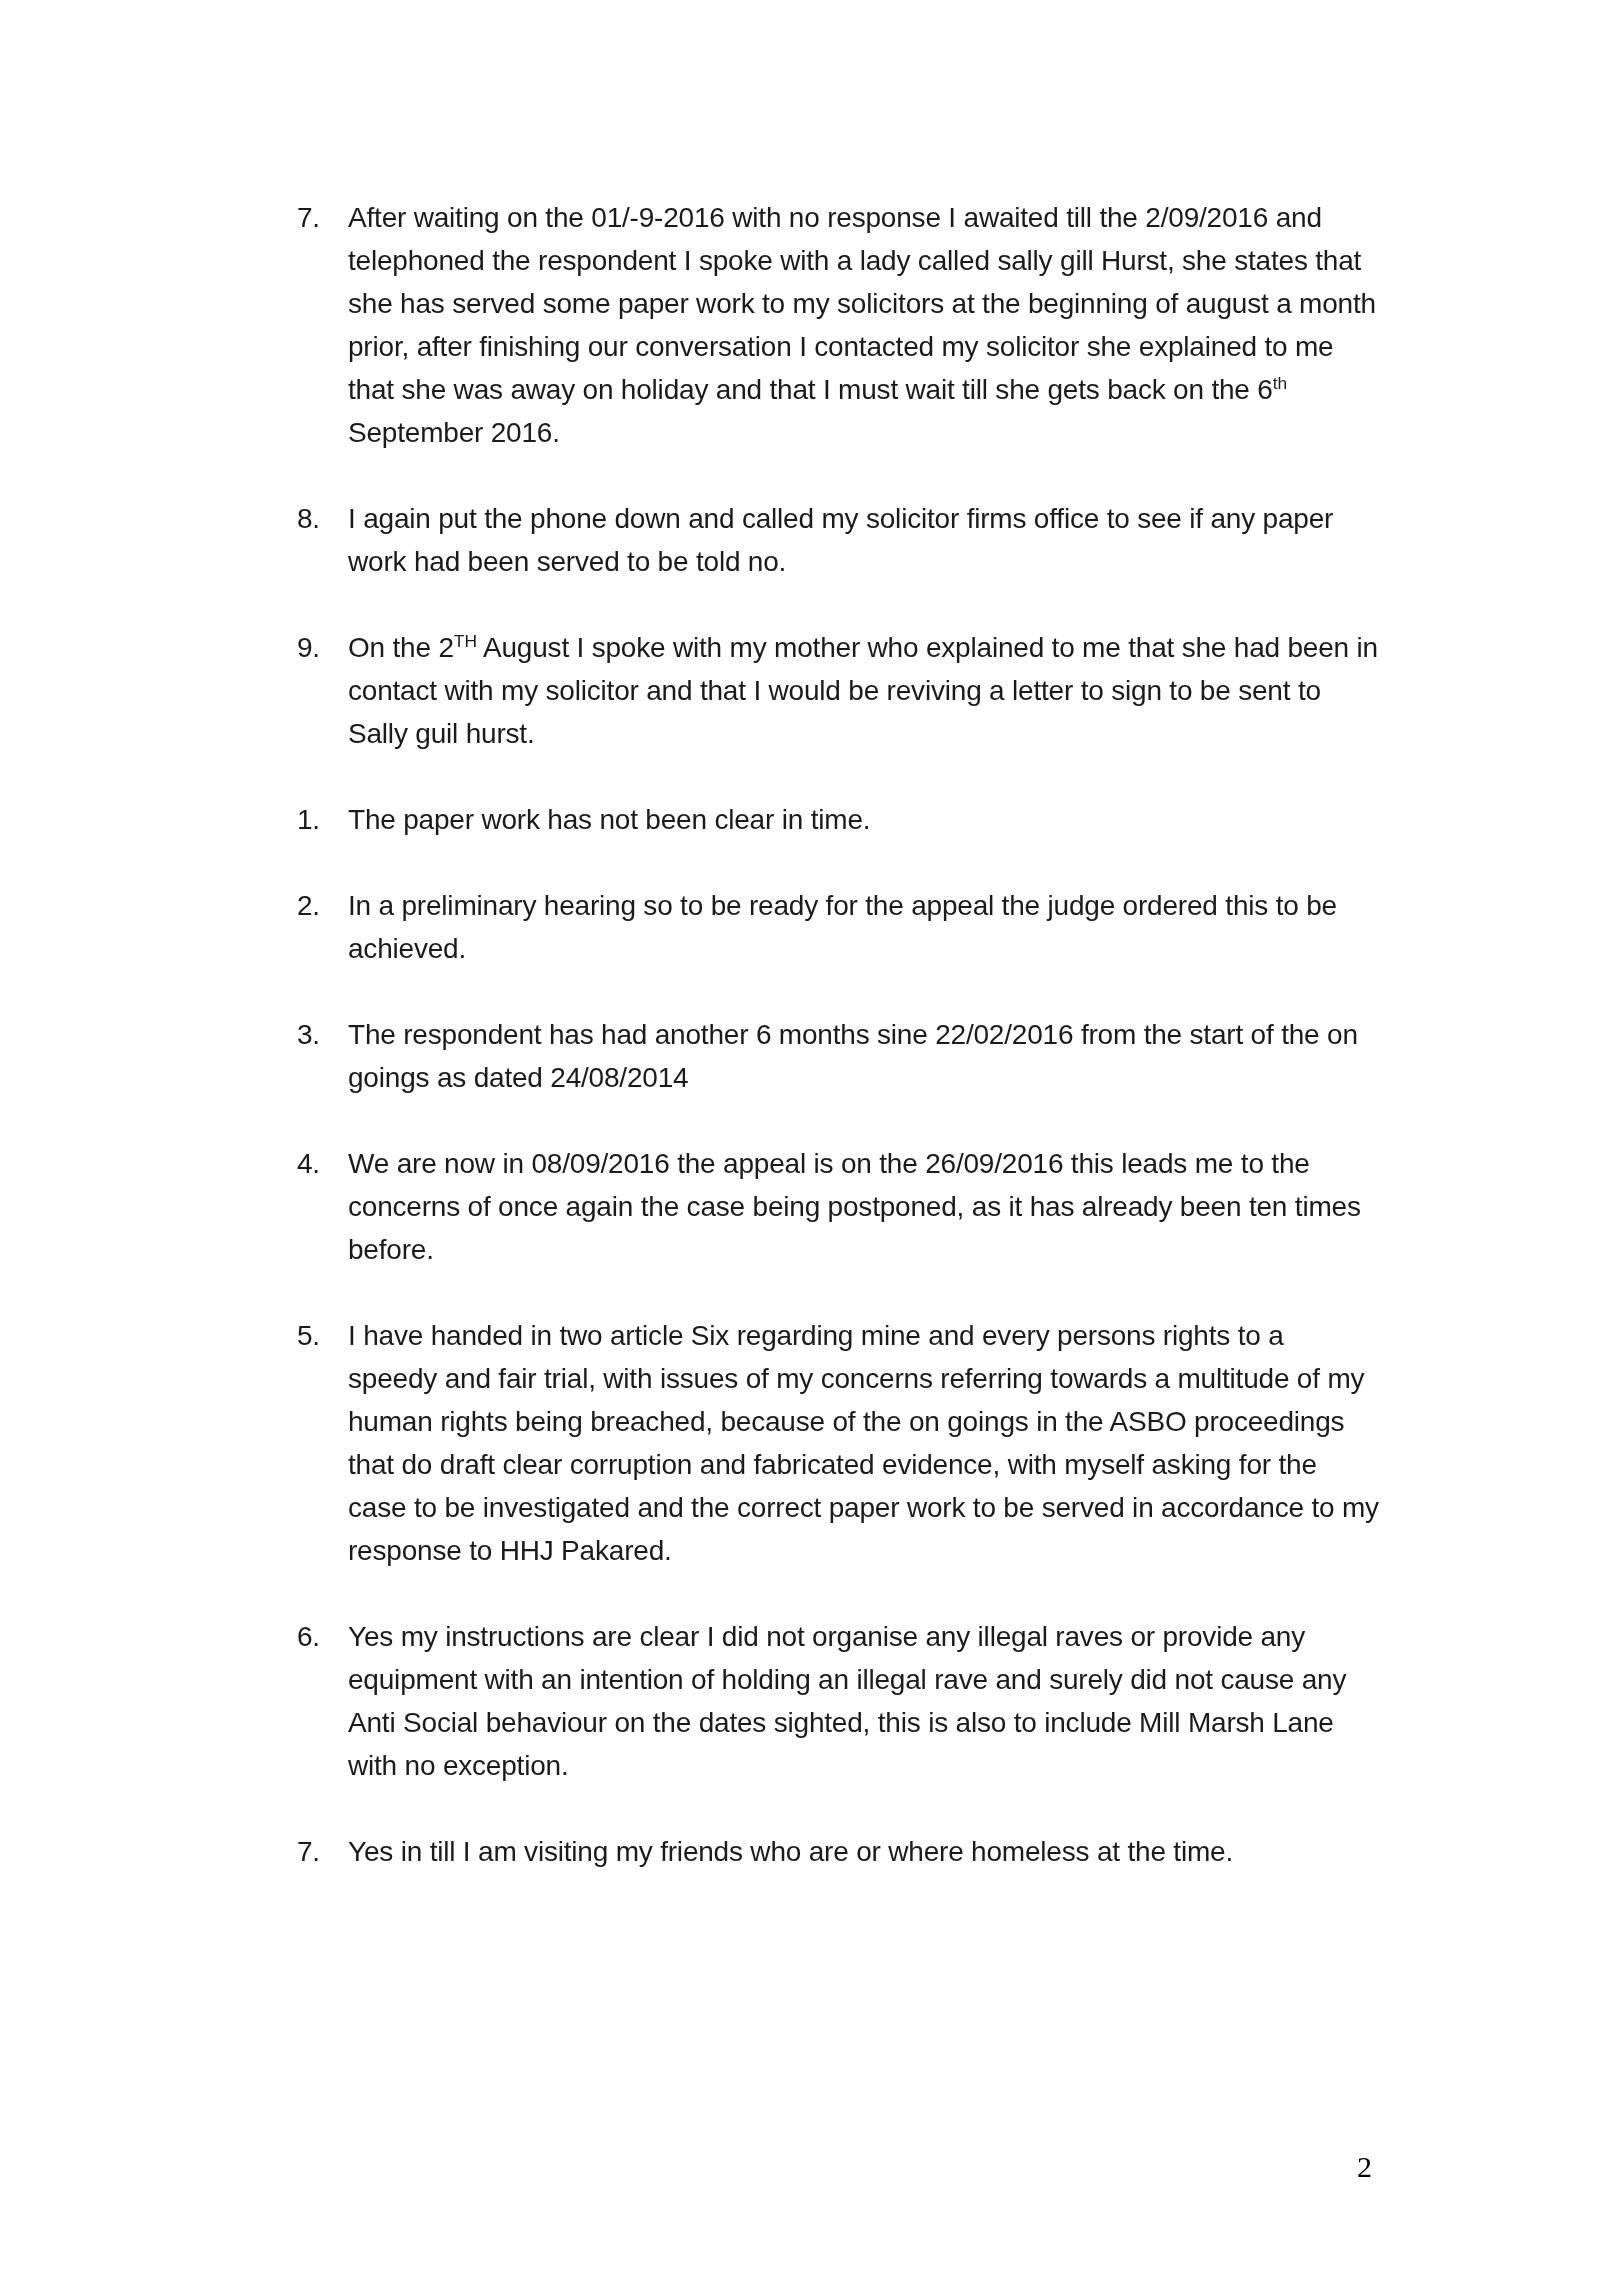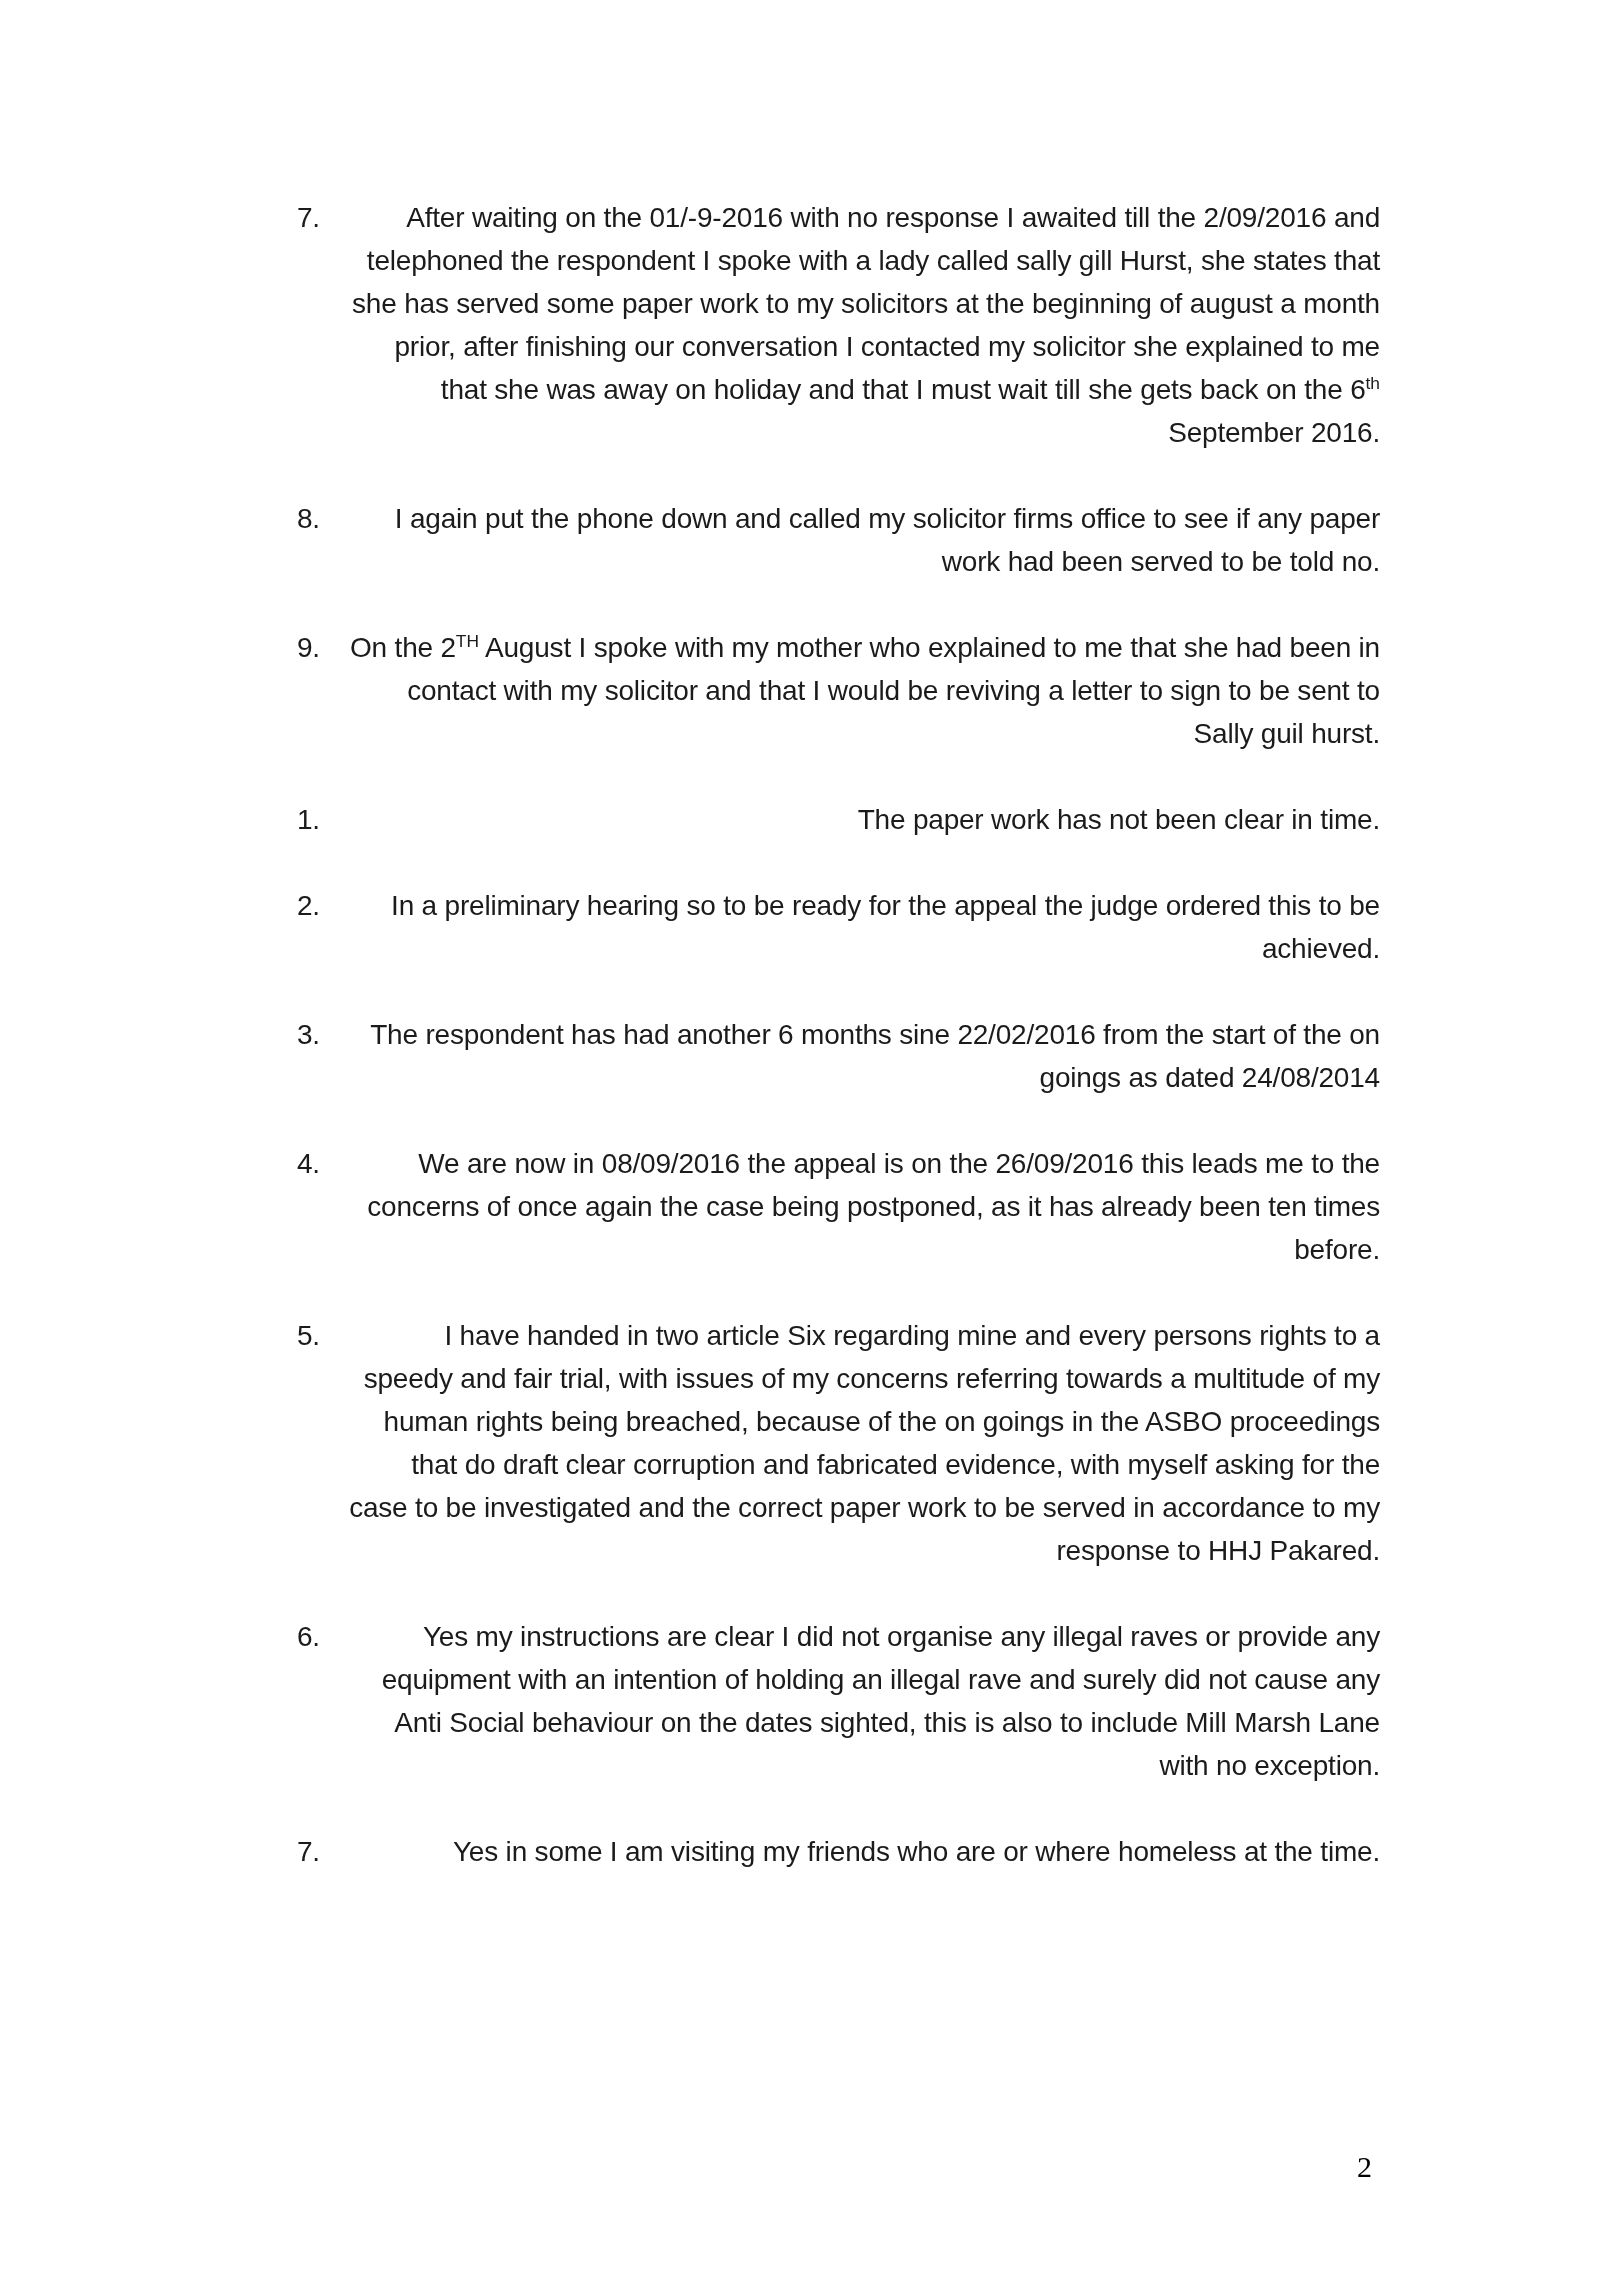--- a/index.html
+++ b/index.html
@@ -31,21 +31,20 @@
   .li {
     display: flex;
     align-items: flex-start;
   }
   .num {
     flex: 0 0 51px;
     width: 51px;
   }
   .txt {
     flex: 1 1 auto;
-    text-align: right;
   }
   sup.ord {
     font-size: 0.62em;
     line-height: 0;
     vertical-align: super;
     letter-spacing: 0;
   }
   .page-number {
     position: absolute;
     left: 1357px;
@@ -103,20 +102,20 @@
       <span class="txt"><span>I have handed in two article Six regarding mine and every persons rights to a speedy and fair trial, with issues of my concerns referring towards a multitude of my human rights being breached, because of the on goings in the ASBO proceedings that do draft clear corruption and fabricated evidence, with myself asking for the case to be investigated and the correct paper work to be served in accordance to my response to HHJ Pakared.</span><sup class="ord"></sup><span></span></span>
     </div>
 
     <div class="block li">
       <span class="num">6.</span>
       <span class="txt"><span>Yes my instructions are clear I did not organise any illegal raves or provide any equipment with an intention of holding an illegal rave and surely did not cause any Anti Social behaviour on the dates sighted, this is also to include Mill Marsh Lane with no exception.</span><sup class="ord"></sup><span></span></span>
     </div>
 
     <div class="block li">
       <span class="num">7.</span>
-      <span class="txt"><span>Yes in some I am visiting my friends who are or where homeless at the time.</span><sup class="ord"></sup><span></span></span>
+      <span class="txt"><span>Yes in till I am visiting my friends who are or where homeless at the time.</span><sup class="ord"></sup><span></span></span>
     </div>
 
   </div>
 
   <div class="page-number">2</div>
 </div>
 
 
 </body></html>

